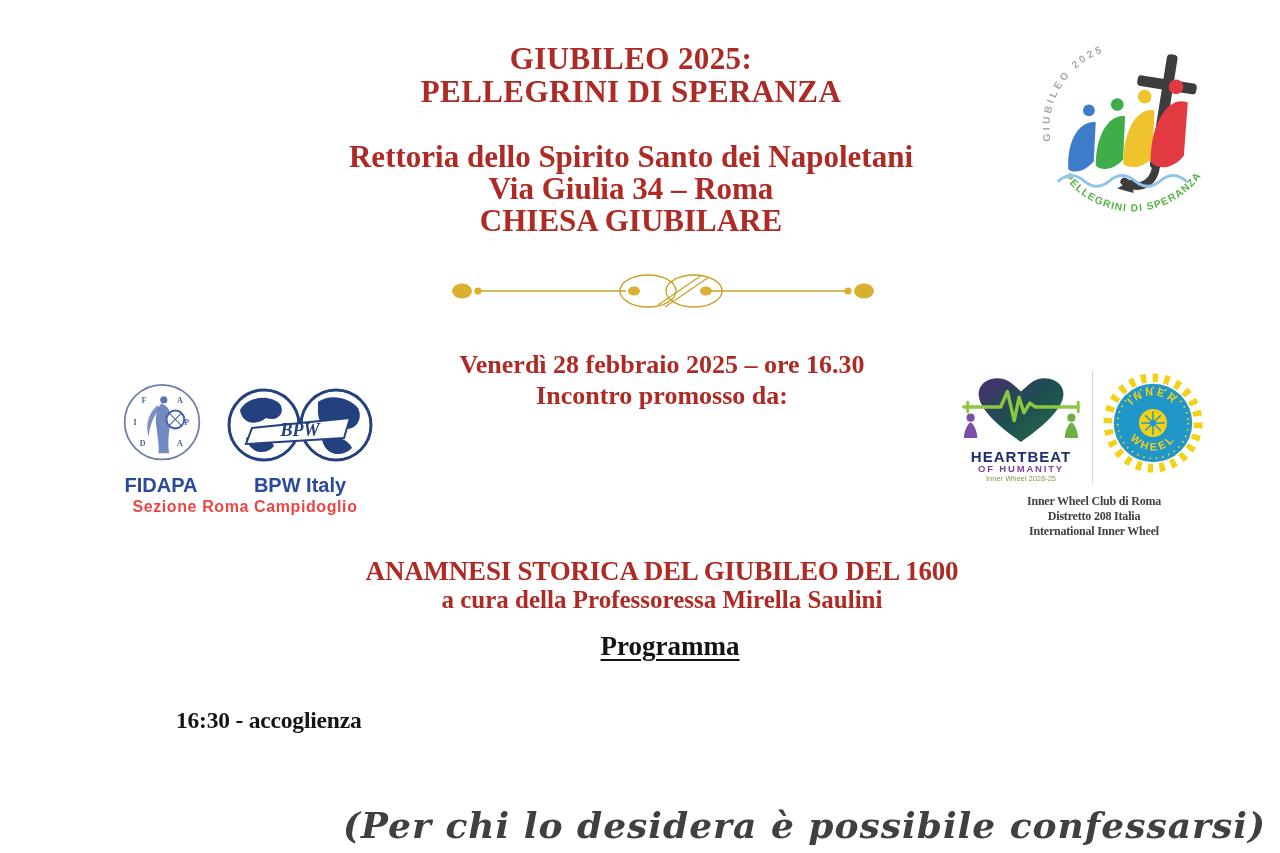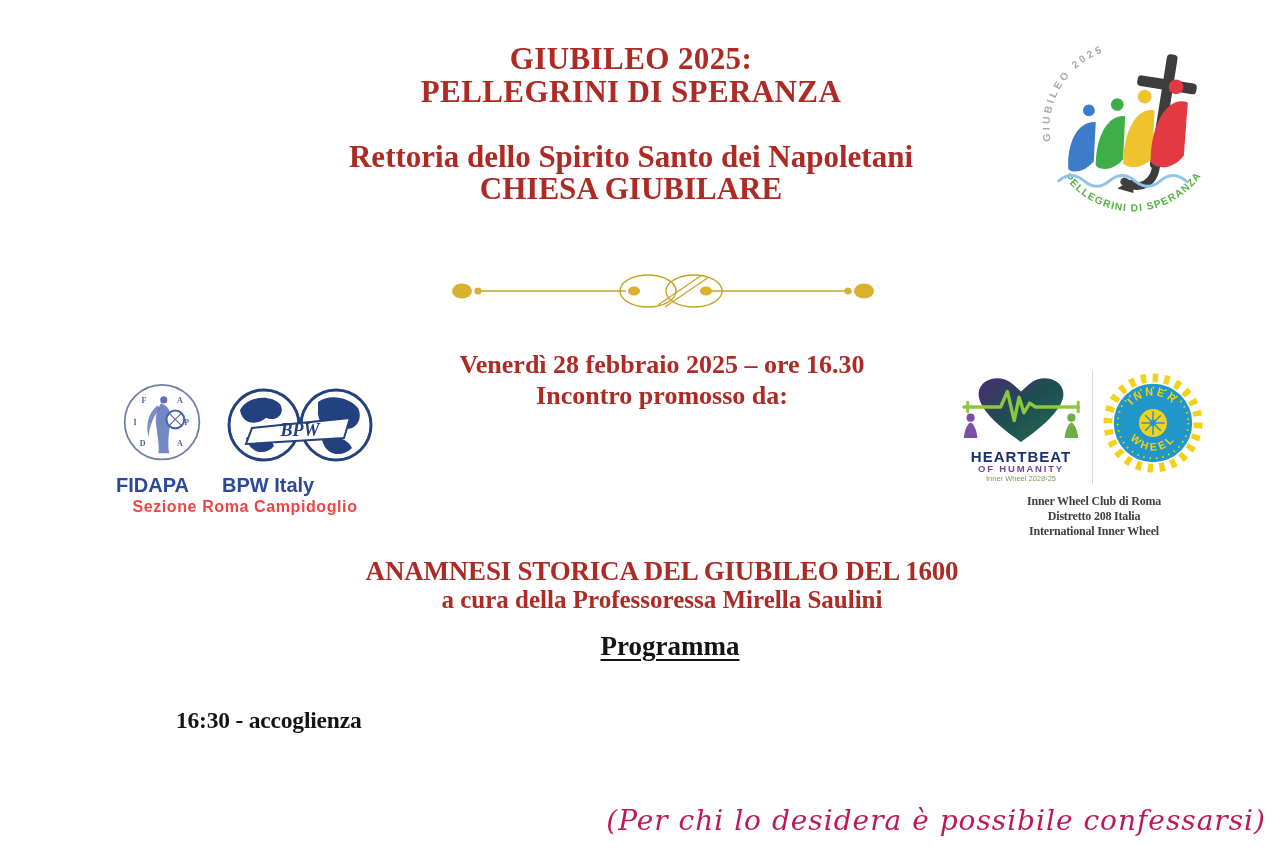--- a/index.html
+++ b/index.html
@@ -15,21 +15,21 @@
   .jubilee-logo{position:absolute;left:1033px;top:34px;width:196px;height:188px;}
   
   .divider{position:absolute;left:444px;top:268px;width:438px;height:46px;}
   
   .date-block{position:absolute;top:349px;left:32px;width:1260px;text-align:center;
     color:#ae2a24;font-size:26px;font-weight:bold;line-height:31px;}
   
   .left-org{position:absolute;left:110px;top:372px;width:280px;height:150px;}
   .fidapa-logo{position:absolute;left:12px;top:6px;}
   .bpw-logo{position:absolute;left:116px;top:14px;}
-  .org-label{position:absolute;top:102px;color:#2a4a9b;
+  .org-label{position:absolute;top:102px;text-align:center;color:#2a4a9b;
     font-family:"Liberation Sans",sans-serif;font-weight:bold;font-size:20px;}
   .org-label.fidapa{left:6px;width:90px;}
   .org-label.bpw{left:112px;width:156px;}
   .left-sub{position:absolute;top:126px;left:0;width:270px;text-align:center;color:#ef4444;
     font-family:"Liberation Sans",sans-serif;font-weight:600;font-size:16px;letter-spacing:.6px;}
   
   .right-org{position:absolute;left:950px;top:366px;width:290px;height:180px;}
   .heartbeat-logo{position:absolute;left:8px;top:0px;}
   .hb-text{position:absolute;left:0;top:84px;width:142px;text-align:center;}
   .hb1{font-family:"Liberation Sans",sans-serif;font-weight:bold;font-size:15px;
@@ -45,33 +45,34 @@
   .lecture{position:absolute;top:556px;left:32px;width:1260px;text-align:center;color:#ae2a24;}
   .lect1{font-size:27px;font-weight:bold;line-height:30px;letter-spacing:-.2px;}
   .lect2{font-size:25px;font-weight:bold;line-height:28px;}
   
   .prog-heading{position:absolute;top:631px;left:40px;width:1260px;text-align:center;
     color:#141414;font-size:27px;font-weight:bold;}
   .prog-heading span{text-decoration:underline;text-underline-offset:4px;}
   .program{position:absolute;top:682px;left:176px;width:1000px;color:#141414;
     font-weight:bold;font-size:23.5px;line-height:25.8px;letter-spacing:-.2px;white-space:pre-line;}
   
-  .footer-note{position:absolute;top:804px;right:14px;color:#be185d;
-    font-family:"DejaVu Serif",serif;font-style:italic;font-size:28px;letter-spacing:1px;}
+  .footer-note{position:absolute;top:804px;right:14px;color:#404040;
+    font-family:"DejaVu Serif",serif;font-style:italic;font-size:36px;letter-spacing:1px;font-weight:bold;}
 </style>
 </head>
 <body>
 
 <div class="page">
 
   <div class="title-block">
     <div class="title-line">GIUBILEO 2025:</div>
     <div class="title-line">PELLEGRINI DI SPERANZA</div>
     <div class="venue-block">
       <div>Rettoria dello Spirito Santo dei Napoletani</div>
+      <div>Via Giulia 34 – Roma</div>
       <div>CHIESA GIUBILARE</div>
     </div>
   </div>
 
   <div class="jubilee-logo">
     <svg width="196" height="188" viewBox="0 0 200 192">
       <defs>
         <path id="jat" d="M 20 118 A 82 82 0 0 1 96 14"></path>
         <path id="jab" d="M 28 140 A 86 86 0 0 0 186 80"></path>
       </defs>

